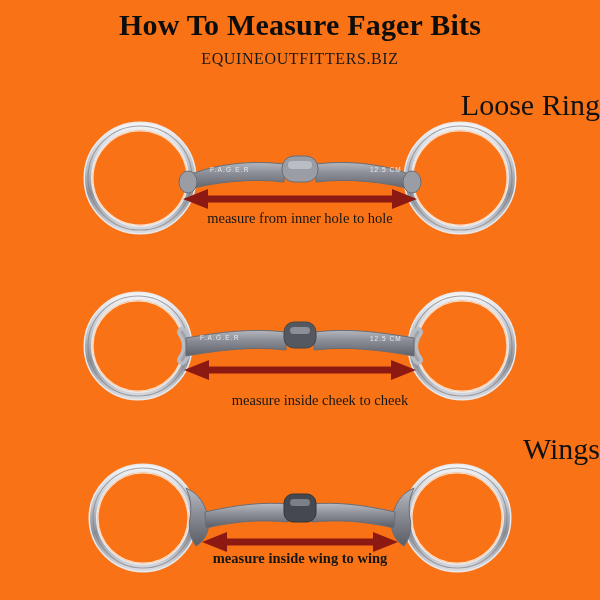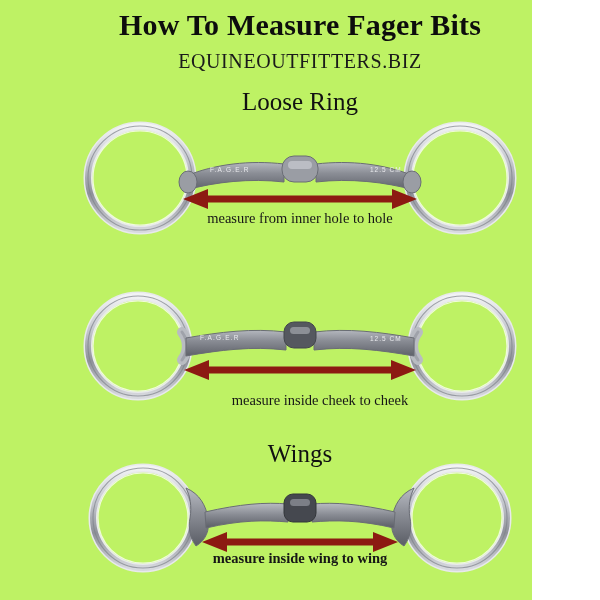--- a/index.html
+++ b/index.html
@@ -2,23 +2,23 @@
 <html><head>
 <meta charset="utf-8">
 <style>
   html, body {
     margin: 0;
     padding: 0;
     background: #ffffff;
   }
   #page {
     position: relative;
-    width: 532px;
+    width: 600px;
     height: 600px;
-    background: #bef264;
+    background: #f97316;
     overflow: hidden;
     font-family: "Liberation Serif", serif;
   }
   .title {
     position: absolute;
     top: 8px;
     left: 0;
     width: 600px;
     text-align: center;
     font-family: "Liberation Serif", serif;
@@ -27,36 +27,36 @@
     color: #0d0d0d;
     letter-spacing: 0.2px;
   }
   .subtitle {
     position: absolute;
     top: 50px;
     left: 0;
     width: 600px;
     text-align: center;
     font-family: "Liberation Serif", serif;
-    font-size: 20px;
+    font-size: 16px;
     color: #1a1a1a;
     letter-spacing: 0.6px;
   }
   .section {
     position: absolute;
     left: 0;
     width: 600px;
   }
   .section-title {
     position: absolute;
     left: 0;
     width: 600px;
-    text-align: center;
-    font-family: "Liberation Serif", serif;
-    font-size: 25px;
+    text-align: right;
+    font-family: "Liberation Serif", serif;
+    font-size: 30px;
     color: #111111;
   }
   .caption {
     position: absolute;
     left: 0;
     width: 600px;
     text-align: center;
     font-family: "Liberation Serif", serif;
     font-size: 14.5px;
     color: #161616;
@@ -186,21 +186,21 @@
           <polygon points="184,82 209,72 209,92" fill="#8c1a12"></polygon>
           <polygon points="416,82 391,72 391,92" fill="#8c1a12"></polygon>
         </g>
       </svg>
     </div>
 
     <div class="caption" style="top:132px;margin-left:20px;">measure inside cheek to cheek</div>
   </div>
 
   <div class="section" style="top:432px;height:160px;">
-    <div class="section-title" style="top:8px;">Wings</div>
+    <div class="section-title" style="top:0;">Wings</div>
 
     <div class="bit-stage" style="top:28px;">
       <svg width="600" height="130" viewBox="0 0 600 130" xmlns="http://www.w3.org/2000/svg">
         <defs>
           <linearGradient id="ringGrad3" x1="0" y1="0" x2="0" y2="1">
             <stop offset="0%" stop-color="#f2f3f5"></stop>
             <stop offset="35%" stop-color="#c3c6cc"></stop>
             <stop offset="65%" stop-color="#8e9199"></stop>
             <stop offset="100%" stop-color="#d7d9de"></stop>
           </linearGradient>

